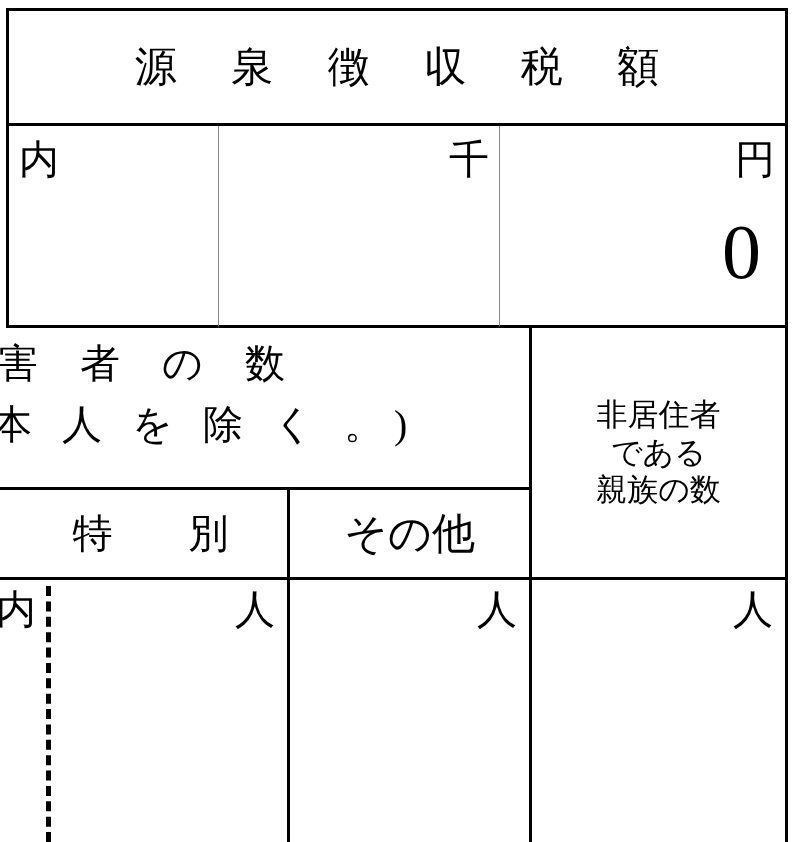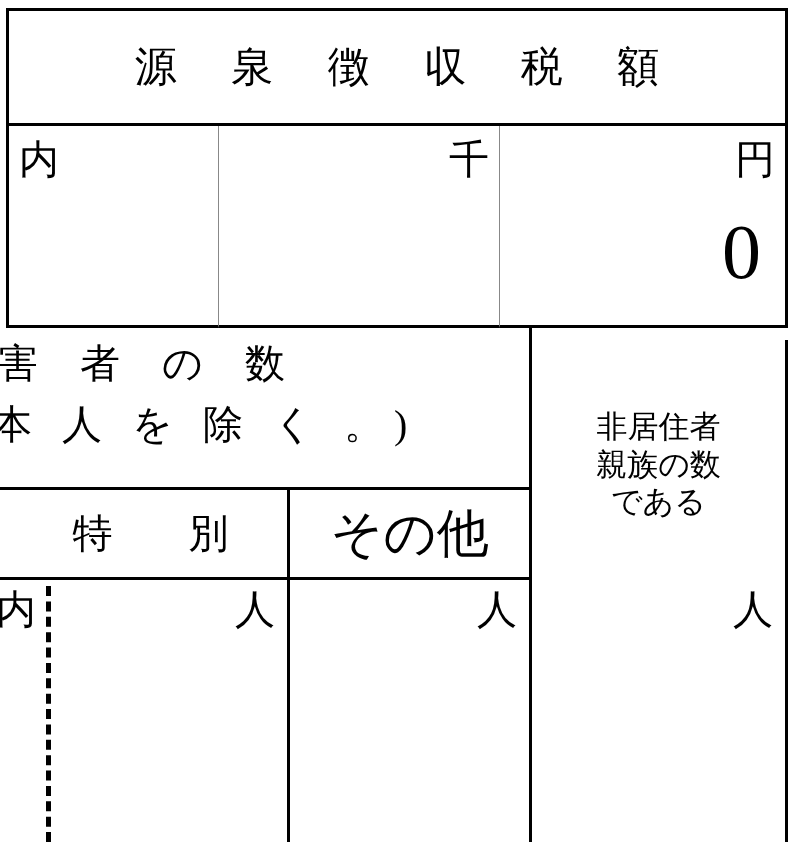--- a/index.html
+++ b/index.html
@@ -78,21 +78,21 @@
 
   .wide-jp {
     font-size: 40px;
     letter-spacing: 16px;
     text-indent: 16px;
     white-space: nowrap;
     font-family: "Liberation Serif", serif;
   }
 
   .jp-med {
-    font-size: 52px;
+    font-size: 43px;
     white-space: nowrap;
     font-family: "Liberation Serif", serif;
   }
 
   .jp-small-stack {
     font-size: 31px;
     line-height: 1.22;
     text-align: center;
     font-family: "Liberation Serif", serif;
   }
@@ -140,25 +140,25 @@
     </div>
   </div>
 
   <div class="cell b-b b-r" style="left:-10px; top:328px; width:542px; height:162px; border-bottom:3px solid #000;">
     <div style="padding-left:0; padding-top:8px;">
       <div class="wide-jp" style="margin-left:-8px;">害 者 の 数</div>
       <div class="wide-jp" style="margin-left:-8px; letter-spacing:10px; text-indent:10px; margin-top:6px;">本 人 を 除 く 。)</div>
     </div>
   </div>
 
-  <div class="cell b-b b-r center-h" style="left:532px; top:340px; width:256px; height:252px;justify-content:center;">
+  <div class="cell b-b b-r center-h" style="left:532px; top:328px; width:256px; height:252px;justify-content:center;">
     <div class="jp-small-stack">
       <div>非居住者</div>
+      <div>である</div>
       <div>親族の数</div>
-      <div>である</div>
     </div>
   </div>
 
   <div class="cell b-b b-r center-h" style="left:-10px; top:490px; width:300px; height:90px;">
     <span class="wide-jp" style="letter-spacing:18px; text-indent:18px; margin-left:24px;font-family:Liberation Serif, serif;">特　別</span>
   </div>
 
   <div class="cell b-b b-r center-h" style="left:290px; top:490px; width:242px; height:90px;">
     <span class="jp-med">その他</span>
   </div>

